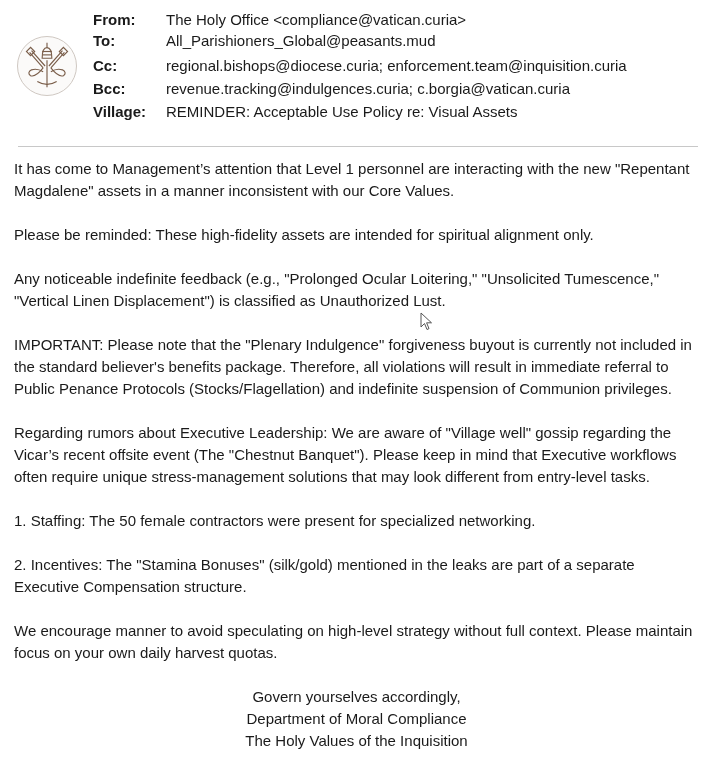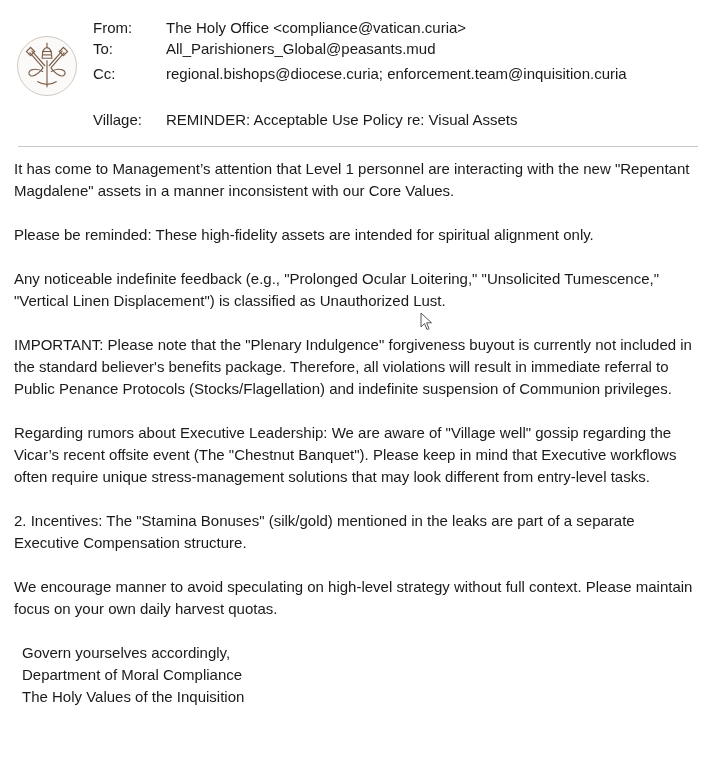--- a/index.html
+++ b/index.html
@@ -11,32 +11,32 @@
   .seal {
     position: absolute; left: 17px; top: 36px; width: 60px; height: 60px;
     border-radius: 50%; border: 1px solid #cfc8c2; background: #fbfaf9;
     box-sizing: border-box;
   }
   .seal svg { width: 100%; height: 100%; display: block; }
   .hrow {
     position: absolute; left: 93px; height: 23px; line-height: 23px;
     font-size: 15px; white-space: nowrap;
   }
-  .hrow .lbl { display: inline-block; width: 73px; font-weight: normal; margin-top: 8px; }
+  .hrow .lbl { display: inline-block; width: 73px; font-weight: bold; }
   .hrow .val { display: inline-block; text-align: right; }
   .sep {
     position: absolute; left: 18px; top: 146px; width: 680px; height: 1px;
     background: #c8c8c8;
   }
   .body {
     position: absolute; left: 14px; top: 158px; width: 685px;
     font-size: 15px; line-height: 22px;
   }
   .body p { margin: 0 0 22px 0; }
-  .sig { margin: 8px; }
+  .sig { margin: 8px; text-align: center; }
   .sig div { height: 22px; }
   .cursor {
     position: absolute; left: 420px; top: 312px; width: 14px; height: 20px;
   }
 </style>
 </head>
 <body>
 
 <div class="header">
   <div class="seal">
@@ -60,33 +60,37 @@
 
   <div class="hrow" style="top:8px;">
     <span class="lbl">From:</span><span class="val">The Holy Office &lt;compliance@vatican.curia&gt;</span>
   </div>
   <div class="hrow" style="top:29px;">
     <span class="lbl">To:</span><span class="val">All_Parishioners_Global@peasants.mud</span>
   </div>
   <div class="hrow" style="top:54px;">
     <span class="lbl">Cc:</span><span class="val">regional.bishops@diocese.curia; enforcement.team@inquisition.curia</span>
   </div>
+  <div class="hrow" style="top:77px;">
+    <span class="lbl">Bcc:</span><span class="val">revenue.tracking@indulgences.curia; c.borgia@vatican.curia</span>
+  </div>
   <div class="hrow" style="top:100px;">
     <span class="lbl">Village:</span><span class="val">REMINDER: Acceptable Use Policy re: Visual Assets</span>
   </div>
 </div>
 
 <div class="sep"></div>
 
 <div class="body">
   <p>It has come to Management’s attention that Level 1 personnel are interacting with the new "Repentant Magdalene" assets in a manner inconsistent with our Core Values.</p>
   <p>Please be reminded: These high-fidelity assets are intended for spiritual alignment only.</p>
   <p>Any noticeable indefinite feedback (e.g., "Prolonged Ocular Loitering," "Unsolicited Tumescence," "Vertical Linen Displacement") is classified as Unauthorized Lust.</p>
   <p>IMPORTANT: Please note that the "Plenary Indulgence" forgiveness buyout is currently not included in the standard believer's benefits package. Therefore, all violations will result in immediate referral to Public Penance Protocols (Stocks/Flagellation) and indefinite suspension of Communion privileges.</p>
   <p>Regarding rumors about Executive Leadership: We are aware of "Village well" gossip regarding the Vicar’s recent offsite event (The "Chestnut Banquet"). Please keep in mind that Executive workflows often require unique stress-management solutions that may look different from entry-level tasks.</p>
+  <p>1. Staffing: The 50 female contractors were present for specialized networking.</p>
   <p>2. Incentives: The "Stamina Bonuses" (silk/gold) mentioned in the leaks are part of a separate Executive Compensation structure.</p>
   <p>We encourage manner to avoid speculating on high-level strategy without full context. Please maintain focus on your own daily harvest quotas.</p>
   <div class="sig">
     <div>Govern yourselves accordingly,</div>
     <div>Department of Moral Compliance</div>
     <div>The Holy Values of the Inquisition</div>
   </div>
 </div>
 
 <div class="cursor">

